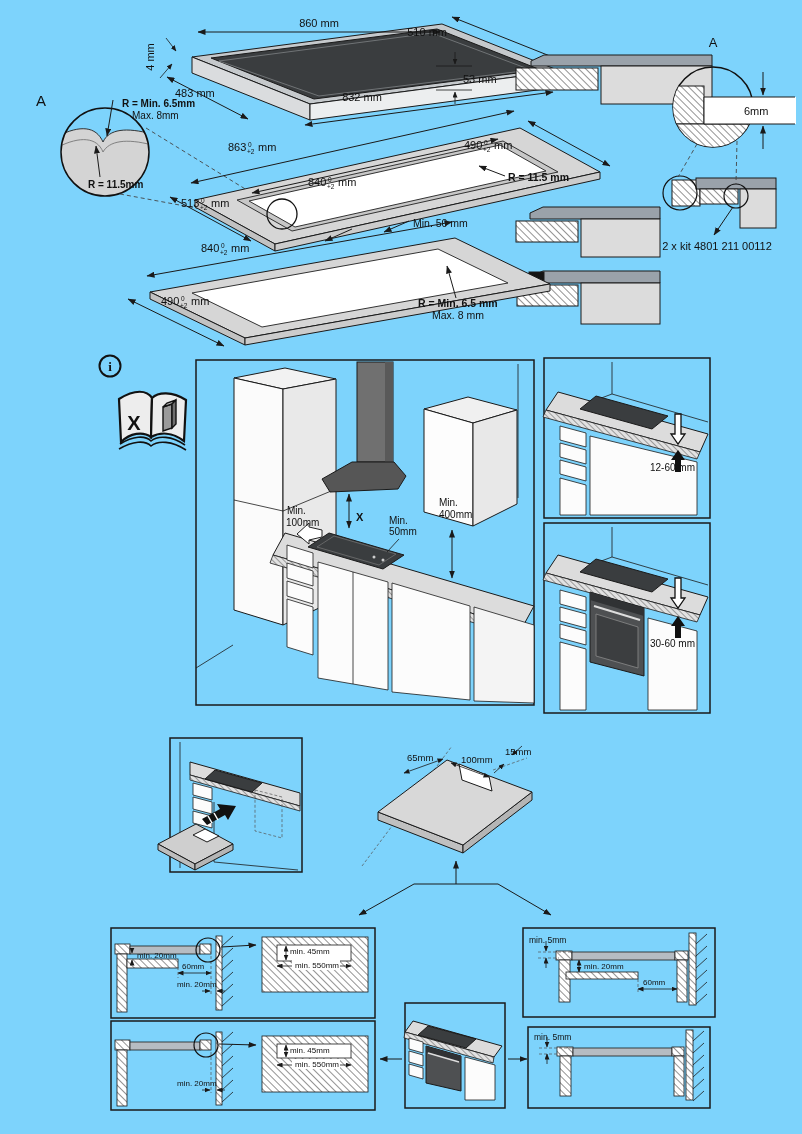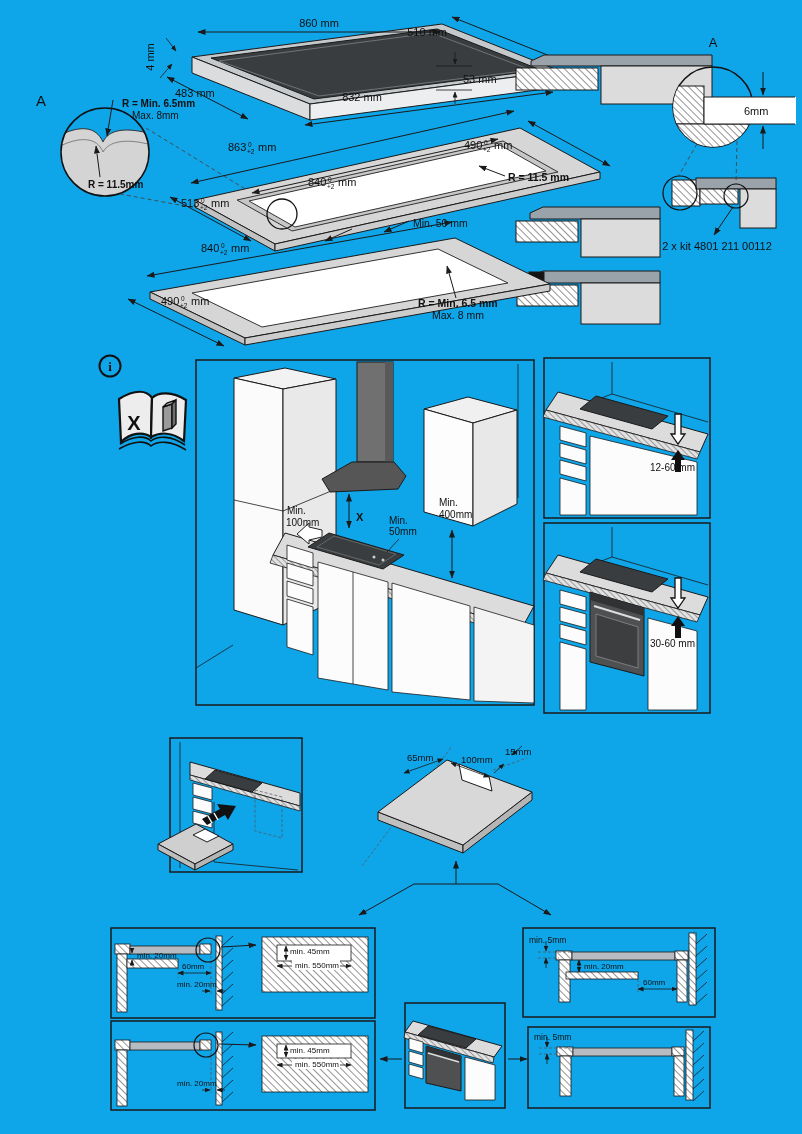--- a/index.html
+++ b/index.html
@@ -1,16 +1,16 @@
 <!DOCTYPE html>
 <html><head>
 <meta charset="utf-8">
 <style>
   html,body{margin:0;padding:0;background:#ffffff;}
-  .page{width:802px;height:1134px;position:relative;background:#0ea5e9;overflow:hidden;}
+  .page{width:802px;height:1134px;position:relative;background:#7dd3fc;overflow:hidden;}
   svg{display:block;}
   text{font-family:"Liberation Sans",sans-serif;fill:#111;}
   .t15{font-size:15px;}
   .t13{font-size:13px;}
   .t11{font-size:11px;}
   .t105{font-size:10.5px;}
   .t10{font-size:10px;}
   .t95{font-size:9.5px;}
   .t85{font-size:8.5px;}
   .t8{font-size:8px;}

